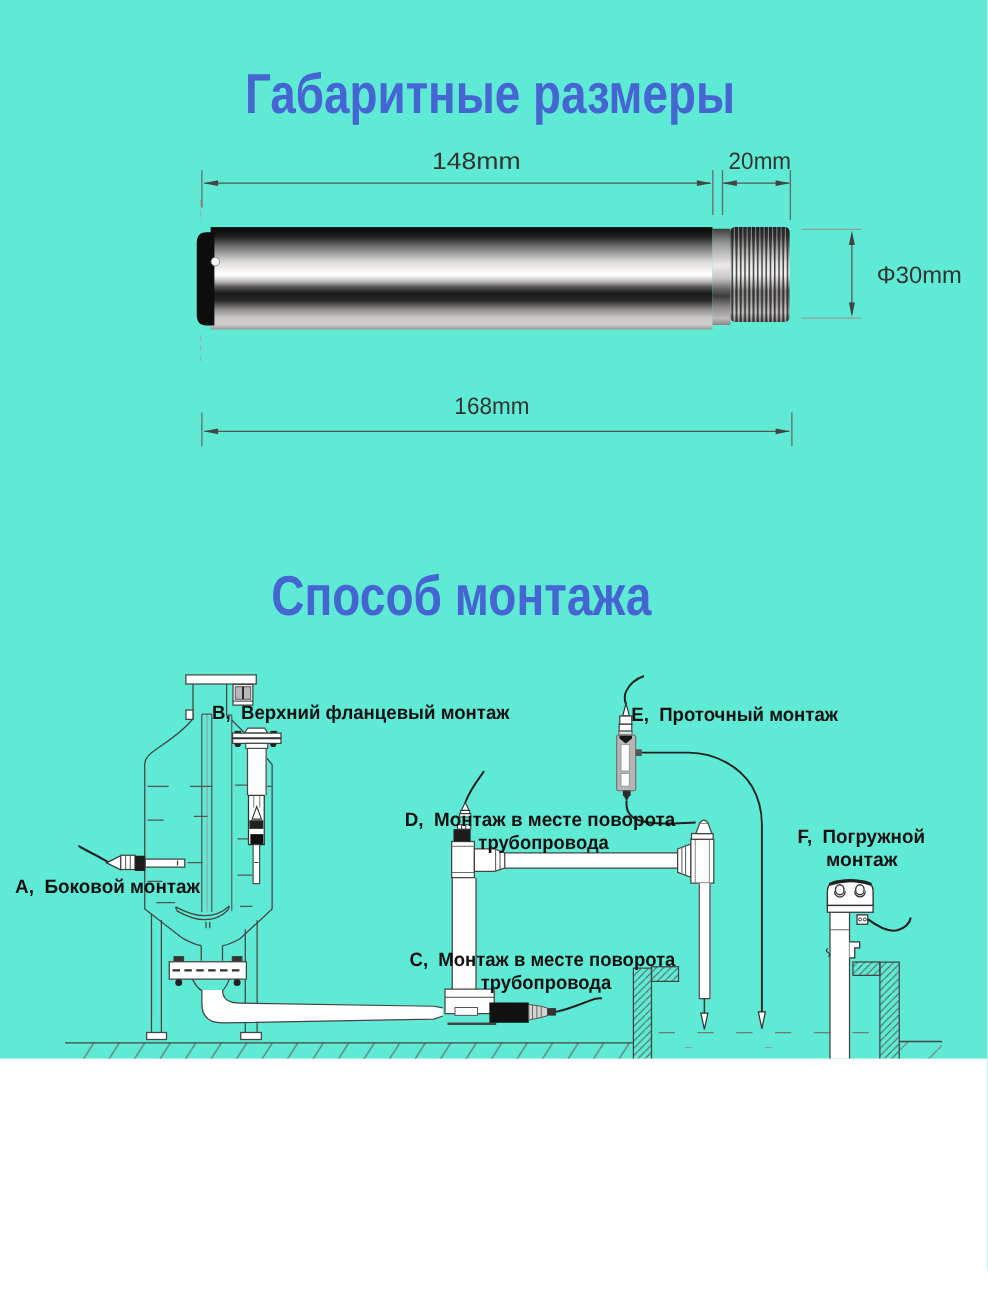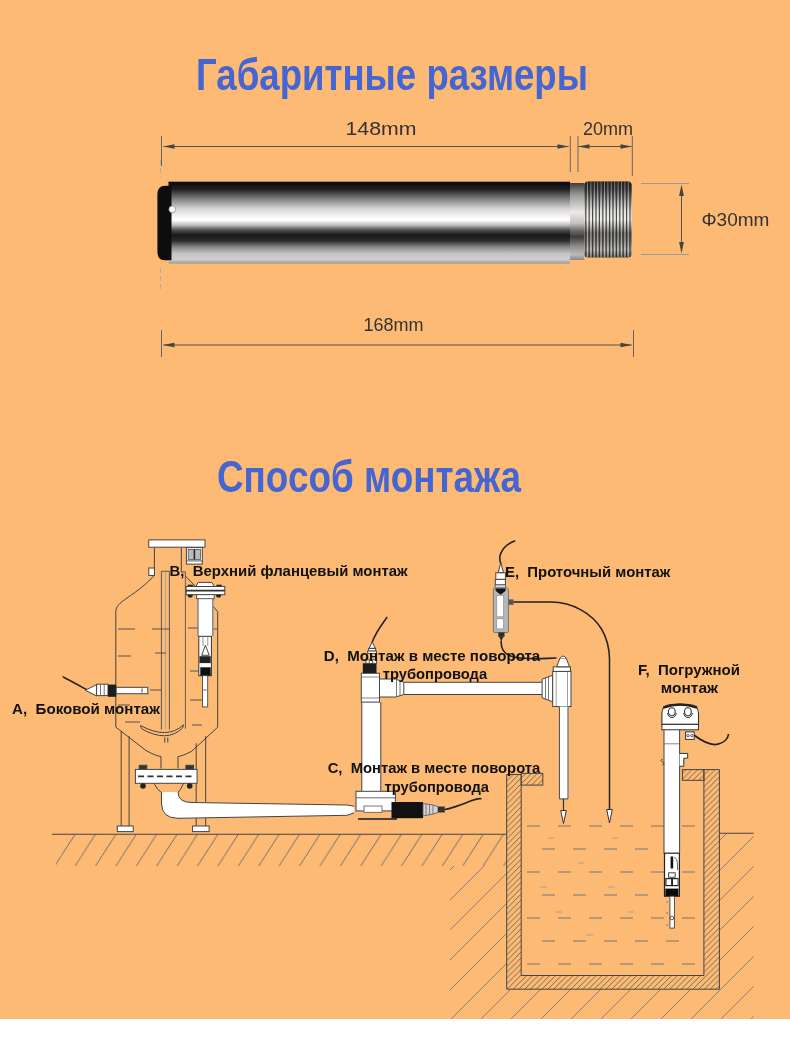--- a/index.html
+++ b/index.html
@@ -1,16 +1,16 @@
 <!DOCTYPE html>
 <html><head>
 <meta charset="utf-8">
 <style>
 html,body{margin:0;padding:0;background:#fff;-webkit-font-smoothing:antialiased;}
-#page{position:relative;width:790px;height:1019px;background:#fdba74;overflow:hidden;
+#page{position:relative;width:790px;height:847px;background:#5eead4;overflow:hidden;
   font-family:"Liberation Sans", sans-serif;}
 .t{position:absolute;white-space:nowrap;font-weight:bold;color:#4565d2;
   font-size:45px;line-height:1;transform-origin:left top;}
 #t1{left:196px;top:52px;transform:scaleX(0.8139);}
 #t2{left:217px;top:454px;transform:scaleX(0.8188);}
 svg{position:absolute;left:0;top:0;}
 </style>
 </head>
 <body>
 <div id="page">

